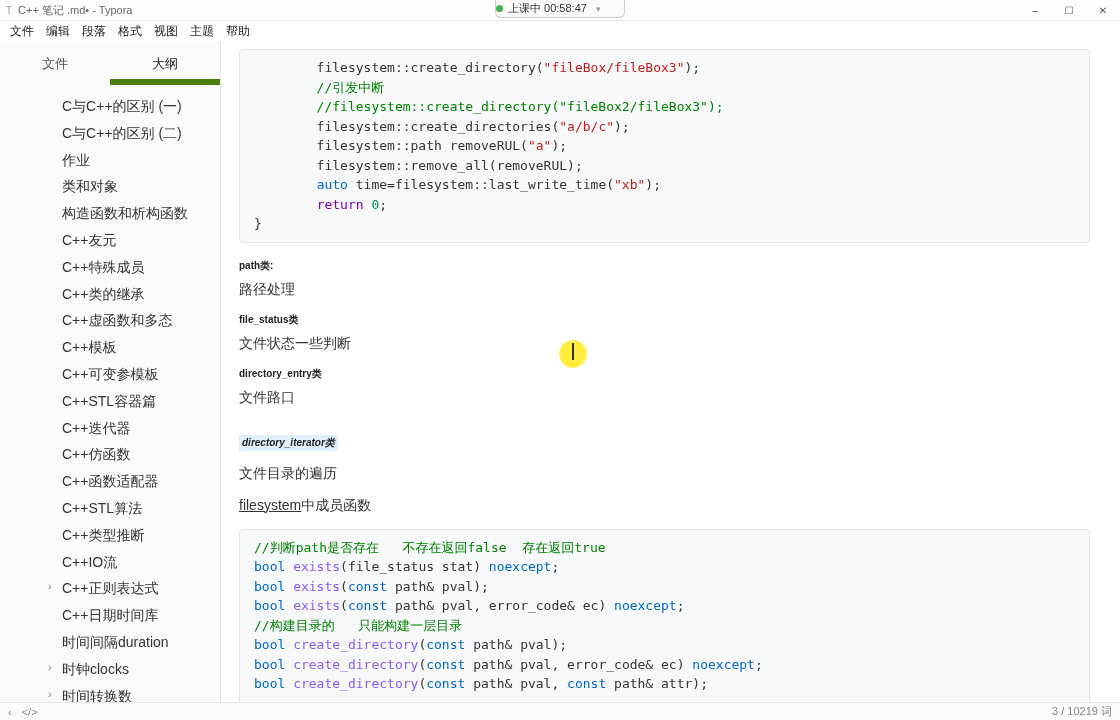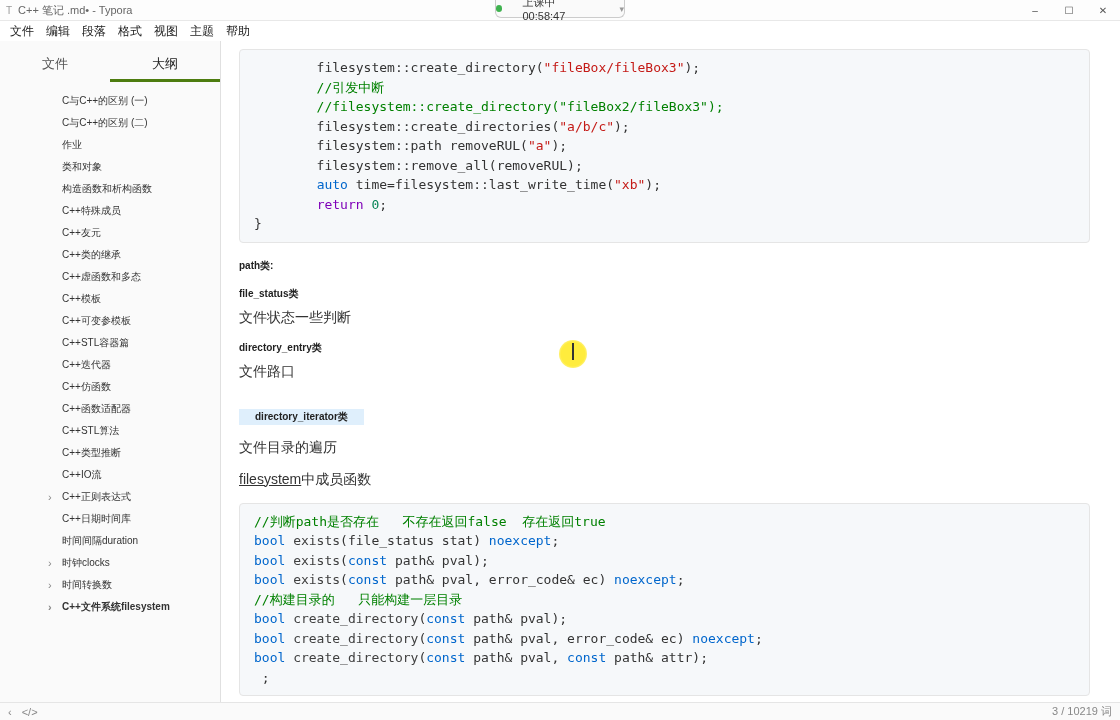--- a/index.html
+++ b/index.html
@@ -1,45 +1,45 @@
 <!DOCTYPE html>
 <html><head>
 <meta charset="utf-8">
 <style>
 * { margin:0; padding:0; box-sizing:border-box; }
 body { font-family:"Microsoft YaHei",Arial,sans-serif; font-size:12px; background:#fff; color:#333; overflow:hidden; width:1120px; height:720px; position:relative; }
 .titlebar { height:21px; background:#fdfdfd; border-bottom:1px solid #e8e8e8; display:flex; align-items:center; padding:0 6px; font-size:11px; color:#666; }
 .title-icon { margin-right:6px; color:#999; font-size:10px; }
 .win-controls { position:absolute; right:0; top:0; display:flex; height:21px; }
 .win-btn { width:34px; height:21px; display:flex; align-items:center; justify-content:center; font-size:10px; color:#555; cursor:pointer; }
-.recorder { position:absolute; left:50%; top:0; transform:translateX(-50%); width:130px; height:18px; background:#fafafa; border:1px solid #ccc; border-top:none; border-radius:0 0 6px 6px; display:flex; align-items:center; font-size:11px; color:#333; gap:20px; }
+.recorder { position:absolute; left:50%; top:0; transform:translateX(-50%); width:130px; height:18px; background:#fafafa; border:1px solid #ccc; border-top:none; border-radius:0 0 6px 6px; display:flex; align-items:center; font-size:11px; color:#333; gap:5px; }
 .rec-dot { width:7px; height:7px; border-radius:50%; background:#3fb24f; }
 .rec-dd { margin-left:4px; color:#999; font-size:9px; }
 .menubar { height:20px; display:flex; align-items:center; padding:0 4px; gap:0; font-size:12px; color:#222; }
 .menu-item { padding:2px 6px; cursor:pointer; }
 .workspace { position:absolute; top:41px; left:0; right:0; bottom:18px; display:flex; }
 .sidebar { width:221px; border-right:1px solid #e0e0e0; background:#fafafa; display:flex; flex-direction:column; }
 .side-tabs { display:flex; padding-top:8px; }
 .side-tab { flex:1; text-align:center; padding:6px 0; font-size:13px; color:#555; cursor:pointer; }
-.side-tab.active { color:#222; border-bottom:3px solid #4d7c0f; font-weight:500;font-family:Liberation Mono, monospace; }
+.side-tab.active { color:#222; border-bottom:6px solid #4d7c0f; font-weight:500;font-family:Liberation Mono, monospace; }
 .outline { flex:1; overflow-y:auto; padding:8px 0 8px 8px; }
-.ol-item { padding:5px 6px 5px 54px; font-size:10px; color:#333; cursor:pointer; position:relative; line-height:1.2; }
+.ol-item { padding:5px 6px 5px 54px; font-size:14px; color:#333; cursor:pointer; position:relative; line-height:1.2; }
 .ol-item.bold { font-weight:bold; }
 .ol-caret::before { content:"›"; position:absolute; left:40px; color:#888; font-size:11px; }
 .editor { flex:1; overflow-y:auto; background:#fff; position:relative; }
 .editor-inner { padding:0 30px 40px 18px; max-width:1000px; }
 .codeblock { background:#f6f8fa; border:1px solid #e5e5e5; border-radius:4px; padding:8px 14px; font-family:Consolas,Menlo,monospace; font-size:13px; line-height:1.5; margin:8px 0 16px 0; white-space:pre; overflow-x:auto; }
 .kw-blue { color:#0066cc; }
 .kw-purple { color:#7f00b8; }
 .str { color:#c41a16; }
-.kw-teal { color:#404040; }
+.kw-teal { color:#8b5cf6; }
 .cmt { color:#008000; }
 .num { color:#098658; }
 .heading { font-size:10px; font-weight:bold; margin:14px 0 8px 0; color:#222; }
-.heading.hl { background:#dfeffc; display:inline-block; padding:1px 16px; }
+.heading.hl { background:#dfeffc; display:inline-block; padding:1px 3px;font-style:italic; }
 .ptext { font-size:14px; margin:6px 0 14px 0; color:#333; }
 .ptext .ulink { text-decoration:underline; }
 .cursor-hl { position:absolute; left:338px; top:299px; width:28px; height:28px; background:radial-gradient(circle,#ffec3d 0%,#ffec3d 60%,rgba(255,236,61,0) 100%); border-radius:50%; pointer-events:none; }
 .cursor-bar { position:absolute; left:351px; top:302px; width:1.5px; height:17px; background:#333; pointer-events:none; }
 .statusbar { position:absolute; bottom:0; left:0; right:0; height:18px; border-top:1px solid #e5e5e5; background:#fafafa; display:flex; align-items:center; justify-content:space-between; padding:0 8px; font-size:11px; color:#888; }
 .sb-left { display:flex; gap:10px; align-items:center; }
 .sb-ico { cursor:pointer; }
 </style>
 </head>
 <body>
@@ -74,22 +74,22 @@
     <div class="side-tabs">
       <div class="side-tab">文件</div>
       <div class="side-tab active">大纲</div>
     </div>
     <div class="outline" id="outline">
         <div class="ol-item">C与C++的区别 (一)</div>
         <div class="ol-item">C与C++的区别 (二)</div>
         <div class="ol-item">作业</div>
         <div class="ol-item">类和对象</div>
         <div class="ol-item">构造函数和析构函数</div>
+        <div class="ol-item">C++友元</div>
         <div class="ol-item">C++特殊成员</div>
-        <div class="ol-item">C++友元</div>
         <div class="ol-item">C++类的继承</div>
         <div class="ol-item">C++虚函数和多态</div>
         <div class="ol-item">C++模板</div>
         <div class="ol-item">C++可变参模板</div>
         <div class="ol-item">C++STL容器篇</div>
         <div class="ol-item">C++迭代器</div>
         <div class="ol-item">C++仿函数</div>
         <div class="ol-item">C++函数适配器</div>
         <div class="ol-item">C++STL算法</div>
         <div class="ol-item">C++类型推断</div>
@@ -110,20 +110,21 @@
 <span class="cmt">        //引发中断</span>
 <span class="cmt">        //filesystem::create_directory("fileBox2/fileBox3");</span>
 <span>        filesystem::create_directories(</span><span class="str">"a/b/c"</span><span>);</span>
 <span>        filesystem::path removeRUL(</span><span class="str">"a"</span><span>);</span>
 <span>        filesystem::remove_all(removeRUL);</span>
 <span>        </span><span class="kw-blue">auto</span><span> time=filesystem::last_write_time(</span><span class="str">"xb"</span><span>);</span>
 <span>        </span><span class="kw-purple">return</span><span> </span><span class="num">0</span><span>;</span>
 <span>}</span></div>
 
       <div class="heading">path类:</div>
+      <div class="ptext">路径处理</div>
       <div class="heading">file_status类</div>
       <div class="ptext">文件状态一些判断</div>
       <div class="heading">directory_entry类</div>
       <div class="ptext">文件路口</div>
       <div><span class="heading hl">directory_iterator类</span></div>
       <div class="ptext">文件目录的遍历</div>
       <div class="ptext"><span class="ulink">filesystem</span><span>中成员函数</span></div>
 
 <div class="codeblock"><span class="cmt">//判断path是否存在   不存在返回false  存在返回true</span>
 <span class="kw-blue">bool</span> <span class="kw-teal">exists</span><span>(file_status stat) </span><span class="kw-blue">noexcept</span>;

